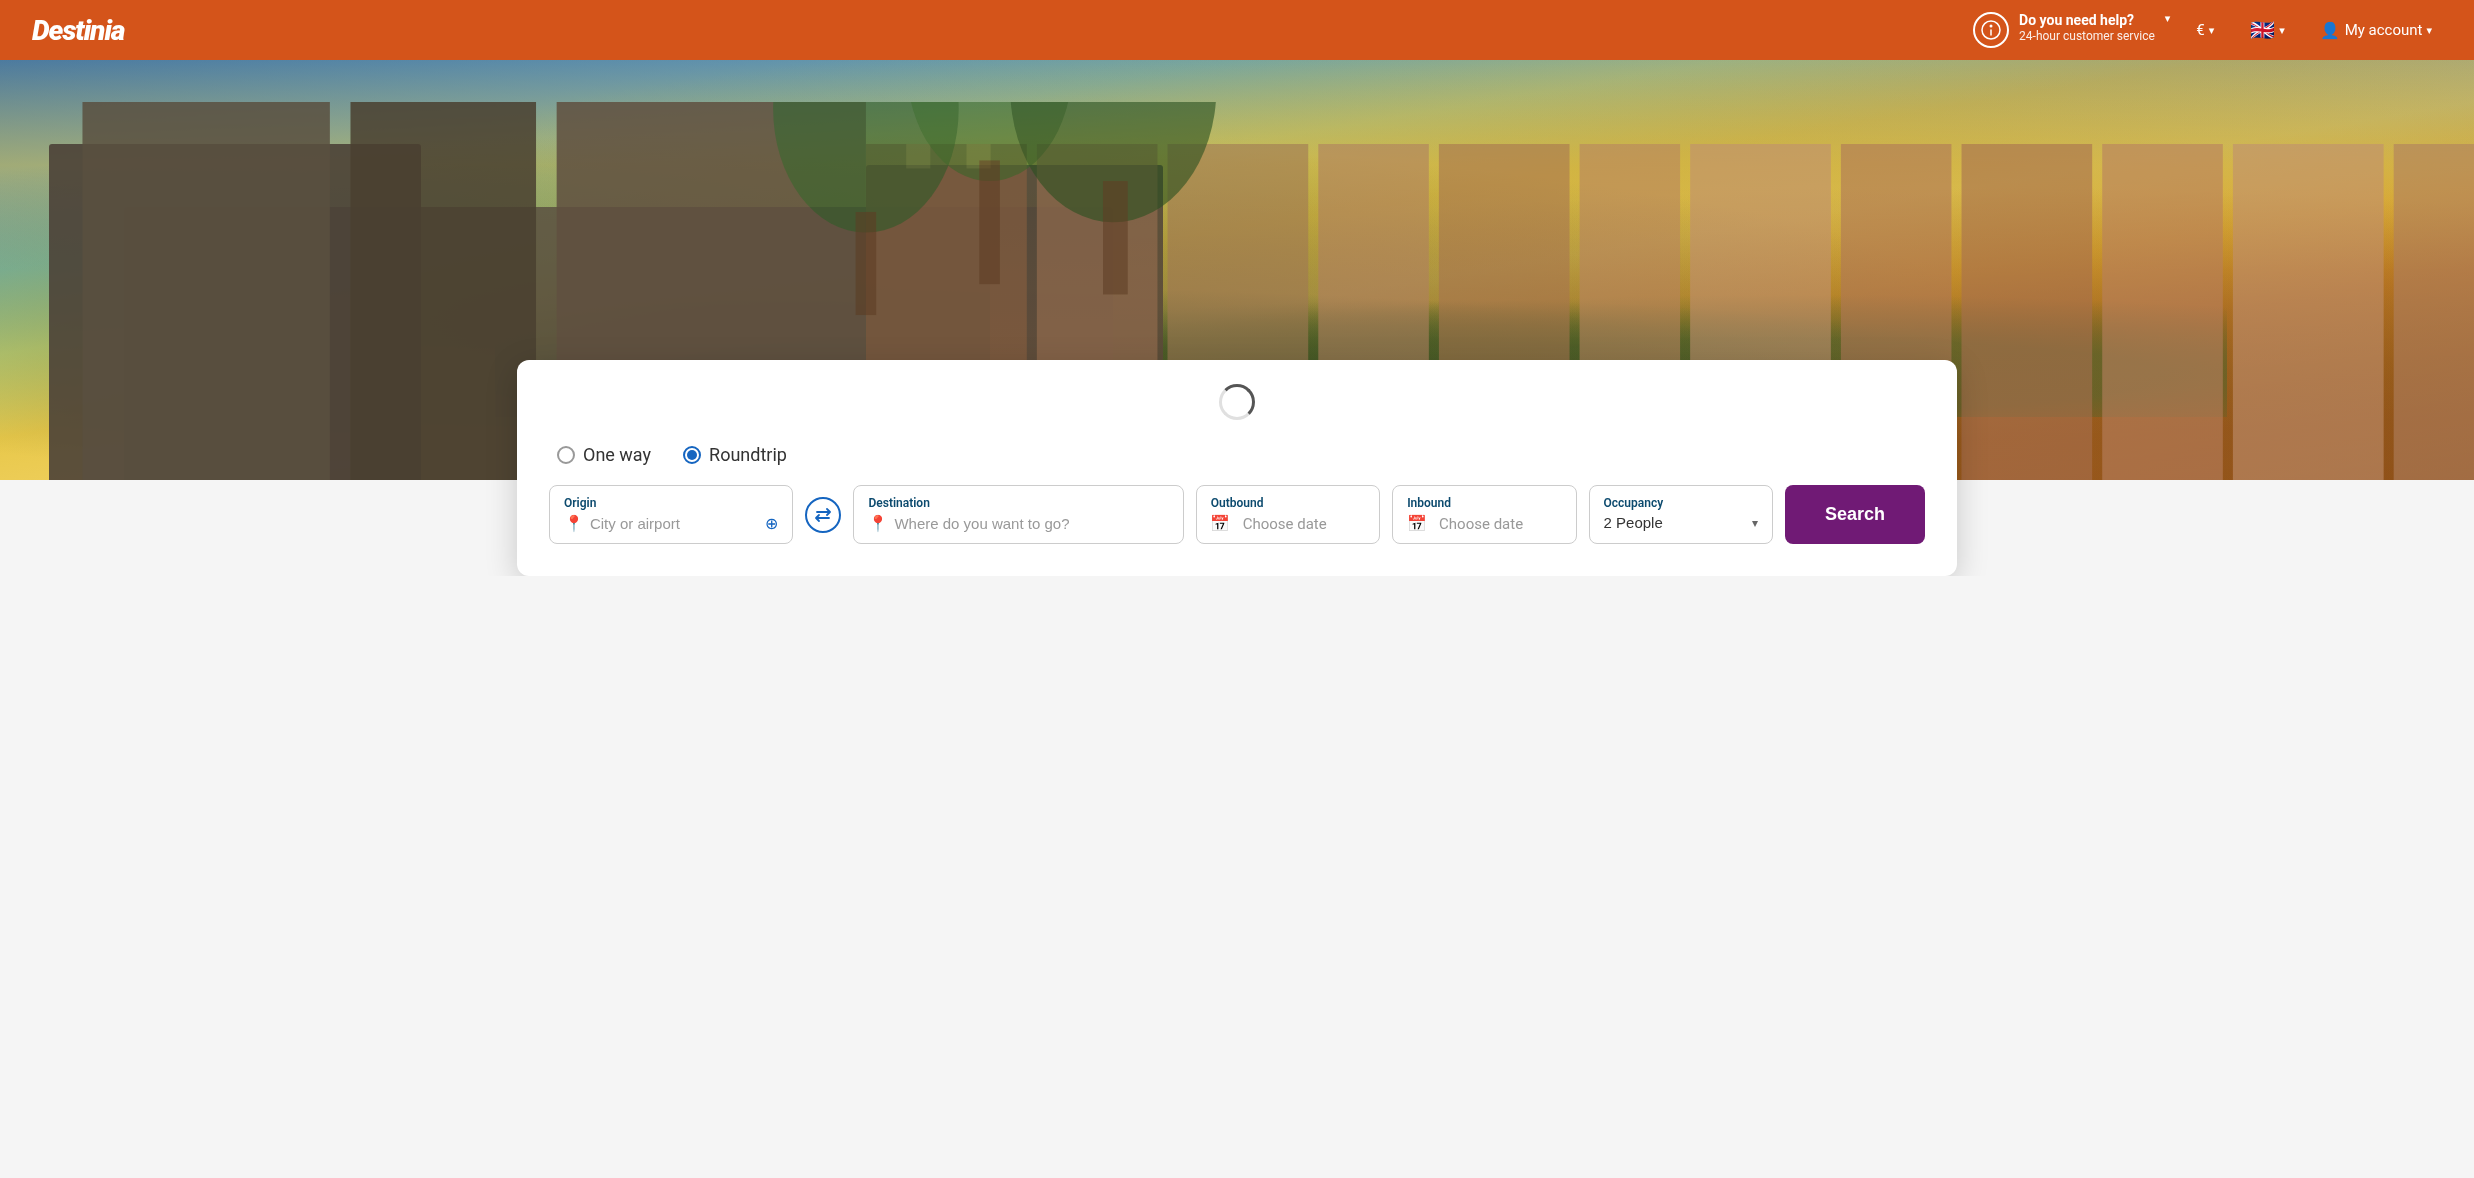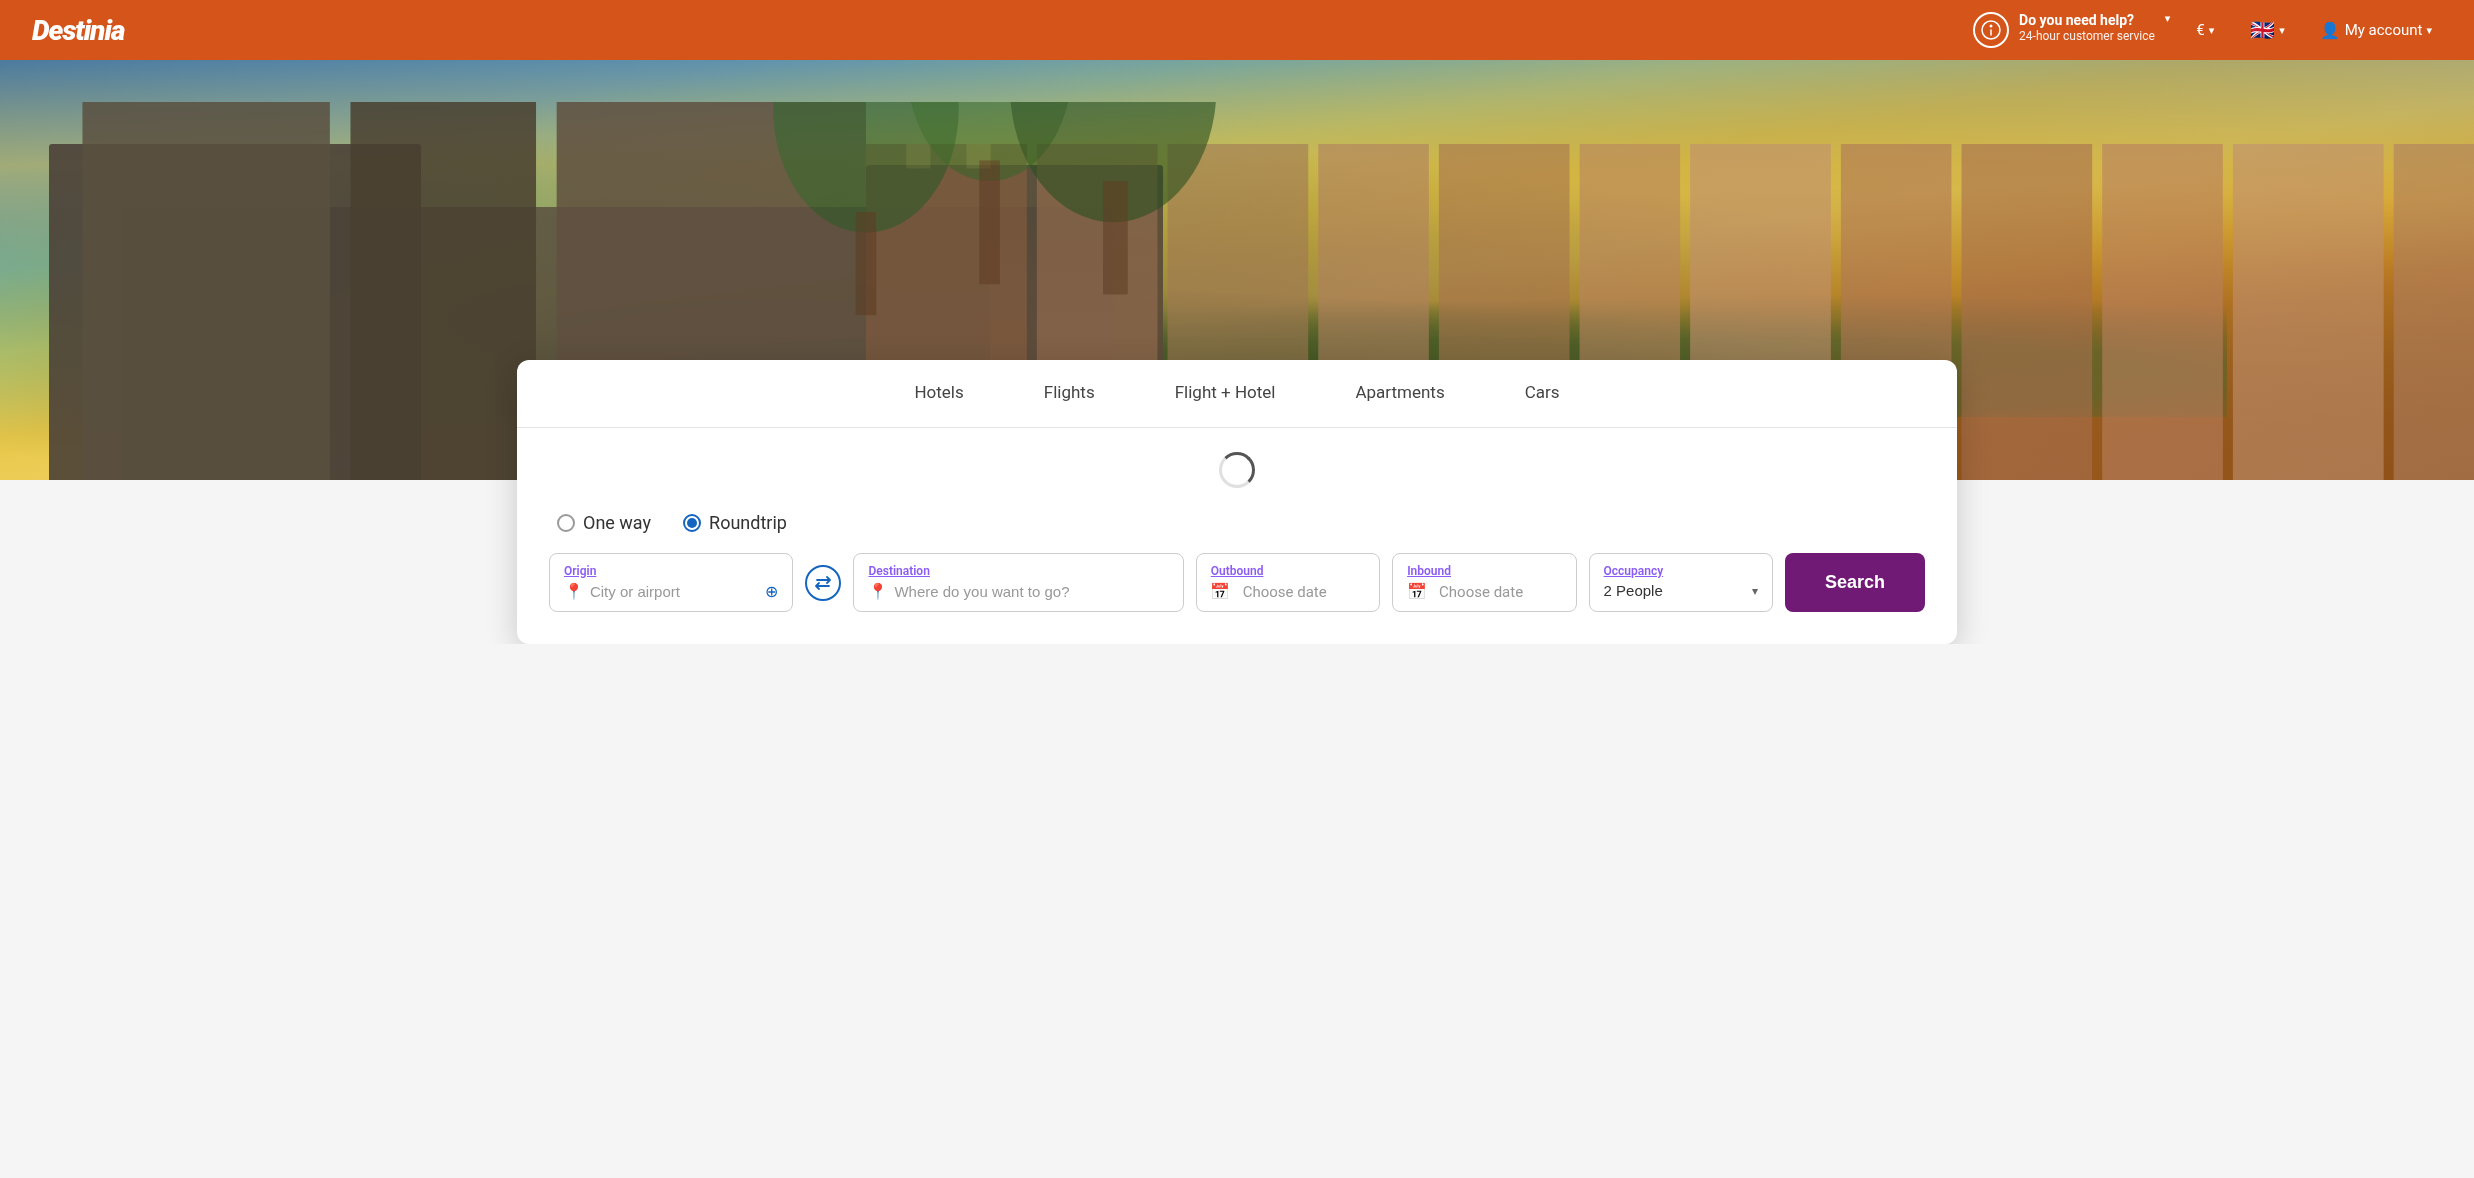--- a/index.html
+++ b/index.html
@@ -253,24 +253,23 @@
       display: flex;
       flex-direction: column;
       border: 1.5px solid #ccc;
       border-radius: 8px;
       padding: 10px 14px;
       background: white;
       position: relative;
     }
     .field-label {
       font-size: 12px;
-      color: #8b5cf6;
+      color: #0c4a6e;
       font-weight: 600;
       margin-bottom: 4px;
-      text-decoration: underline;
     }
     .field-input-row {
       display: flex;
       align-items: center;
       gap: 6px;
     }
     .field-icon {
       color: #888;
       font-size: 16px;
     }
@@ -453,27 +452,20 @@
     <ellipse cx="540" cy="310" rx="50" ry="65" fill="#2a5020" opacity="0.7"></ellipse>
     <rect x="415" y="370" width="10" height="50" fill="#5a3820" opacity="0.6"></rect>
     <rect x="475" y="345" width="10" height="60" fill="#5a3820" opacity="0.6"></rect>
     <rect x="535" y="355" width="12" height="55" fill="#5a3820" opacity="0.6"></rect>
   </svg>
 </div>
 
 <div class="search-container">
   <div class="search-box">
 
-    <nav class="tabs">
-      <div class="tab">Hotels</div>
-      <div class="tab">Flights</div>
-      <div class="tab">Flight + Hotel</div>
-      <div class="tab">Apartments</div>
-      <div class="tab">Cars</div>
-    </nav>
 
     <div class="loading-area">
       <div class="spinner"></div>
     </div>
 
     <div class="radio-group">
       <label class="radio-option">
         <div class="radio-circle"></div>
         <span>One way</span>
       </label>

